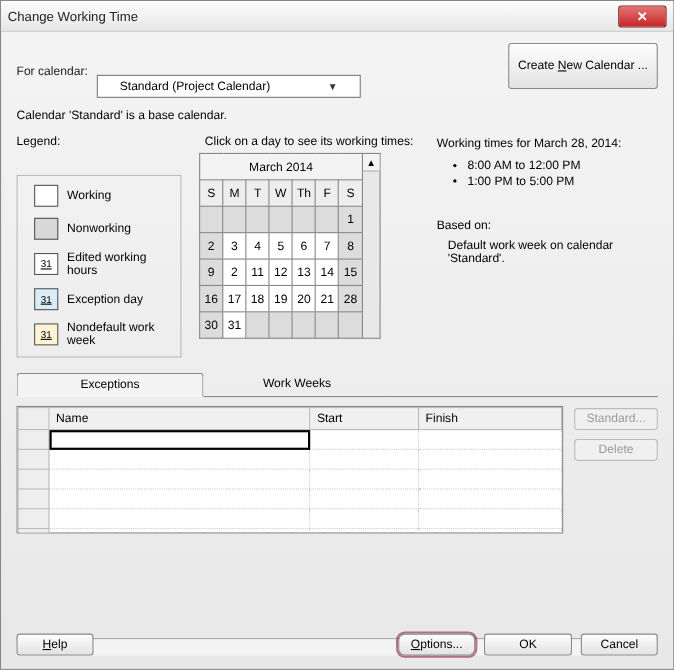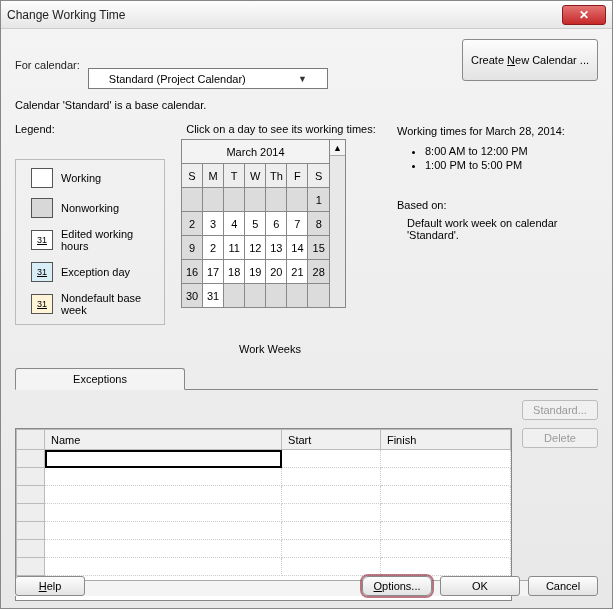--- a/index.html
+++ b/index.html
@@ -140,32 +140,30 @@
   cursor: pointer;
   font-size: 11px;
   position: relative;
 }
 .tab.active {
   border: 1px solid #888;
   border-bottom: 1px solid #f4f4f4;
   background: #f4f4f4;
   border-top-left-radius: 3px;
   border-top-right-radius: 3px;
-  margin-top: 29px;
 }
 .tab-spacer { flex: 1; border-bottom: 1px solid #888; }
 
 .table-wrap { display: flex; gap: 10px; margin-top: 8px; }
 .grid {
   flex: 1;
   border: 1px solid #888;
   background: #fff;
-  height: 173px;
+  height: 116px;
   overflow: hidden;
-  margin-top: 30px;
 }
 .grid table { border-collapse: collapse; width: 100%; }
 .grid th {
   background: #f0f0f0;
   border: 1px solid #bbb;
   font-weight: normal;
   text-align: left;
   padding: 3px 6px;
   font-size: 11px;
   height: 20px;
@@ -227,21 +225,21 @@
           <div class="legend-row">
             <div class="swatch edited">31</div>
             <span class="txt">Edited working hours</span>
           </div>
           <div class="legend-row">
             <div class="swatch exc">31</div>
             <span class="txt">Exception day</span>
           </div>
           <div class="legend-row">
             <div class="swatch nondef">31</div>
-            <span class="txt">Nondefault base week</span>
+            <span class="txt">Nondefault work week</span>
           </div>
         </div>
       </div>
 
       <div class="calendar-block">
         <div class="cal-caption">Click on a day to see its working times:</div>
         <div class="cal-wrap">
           <table class="cal">
             <tbody>
                 <tr class="cal-title-row">

